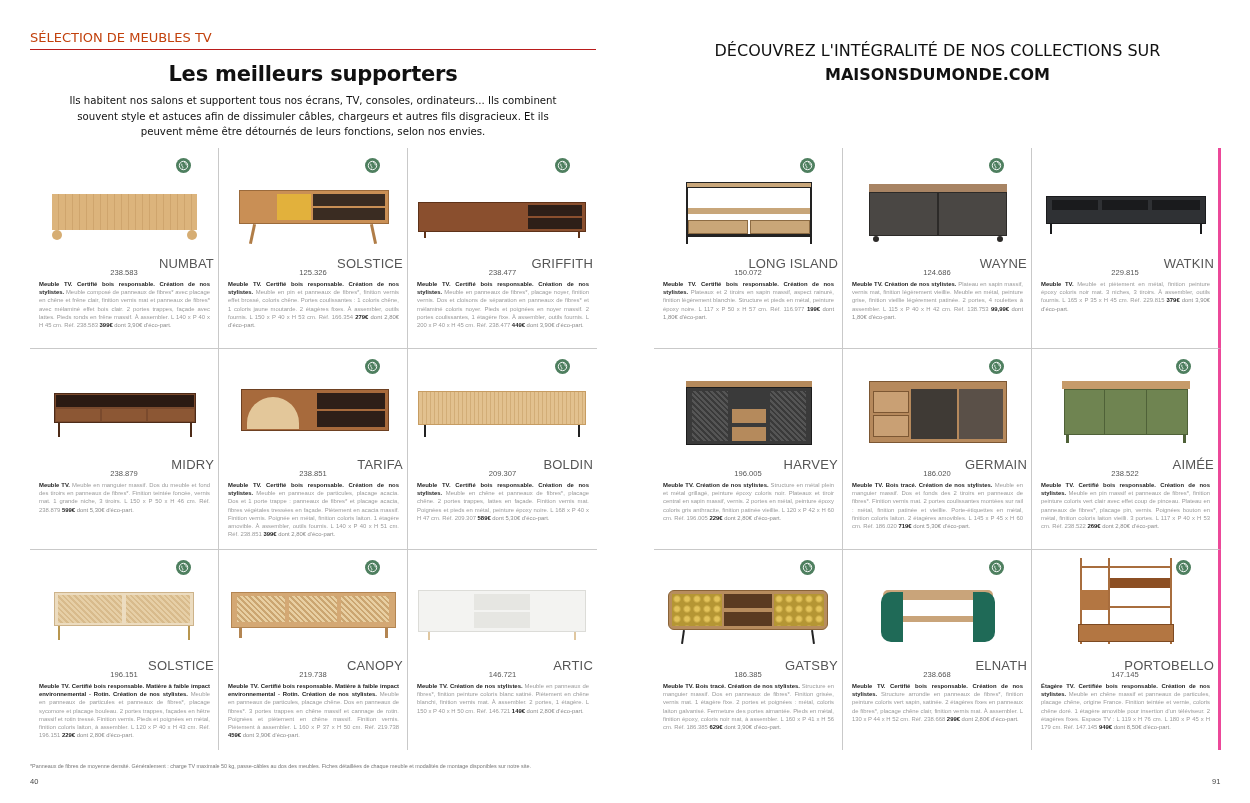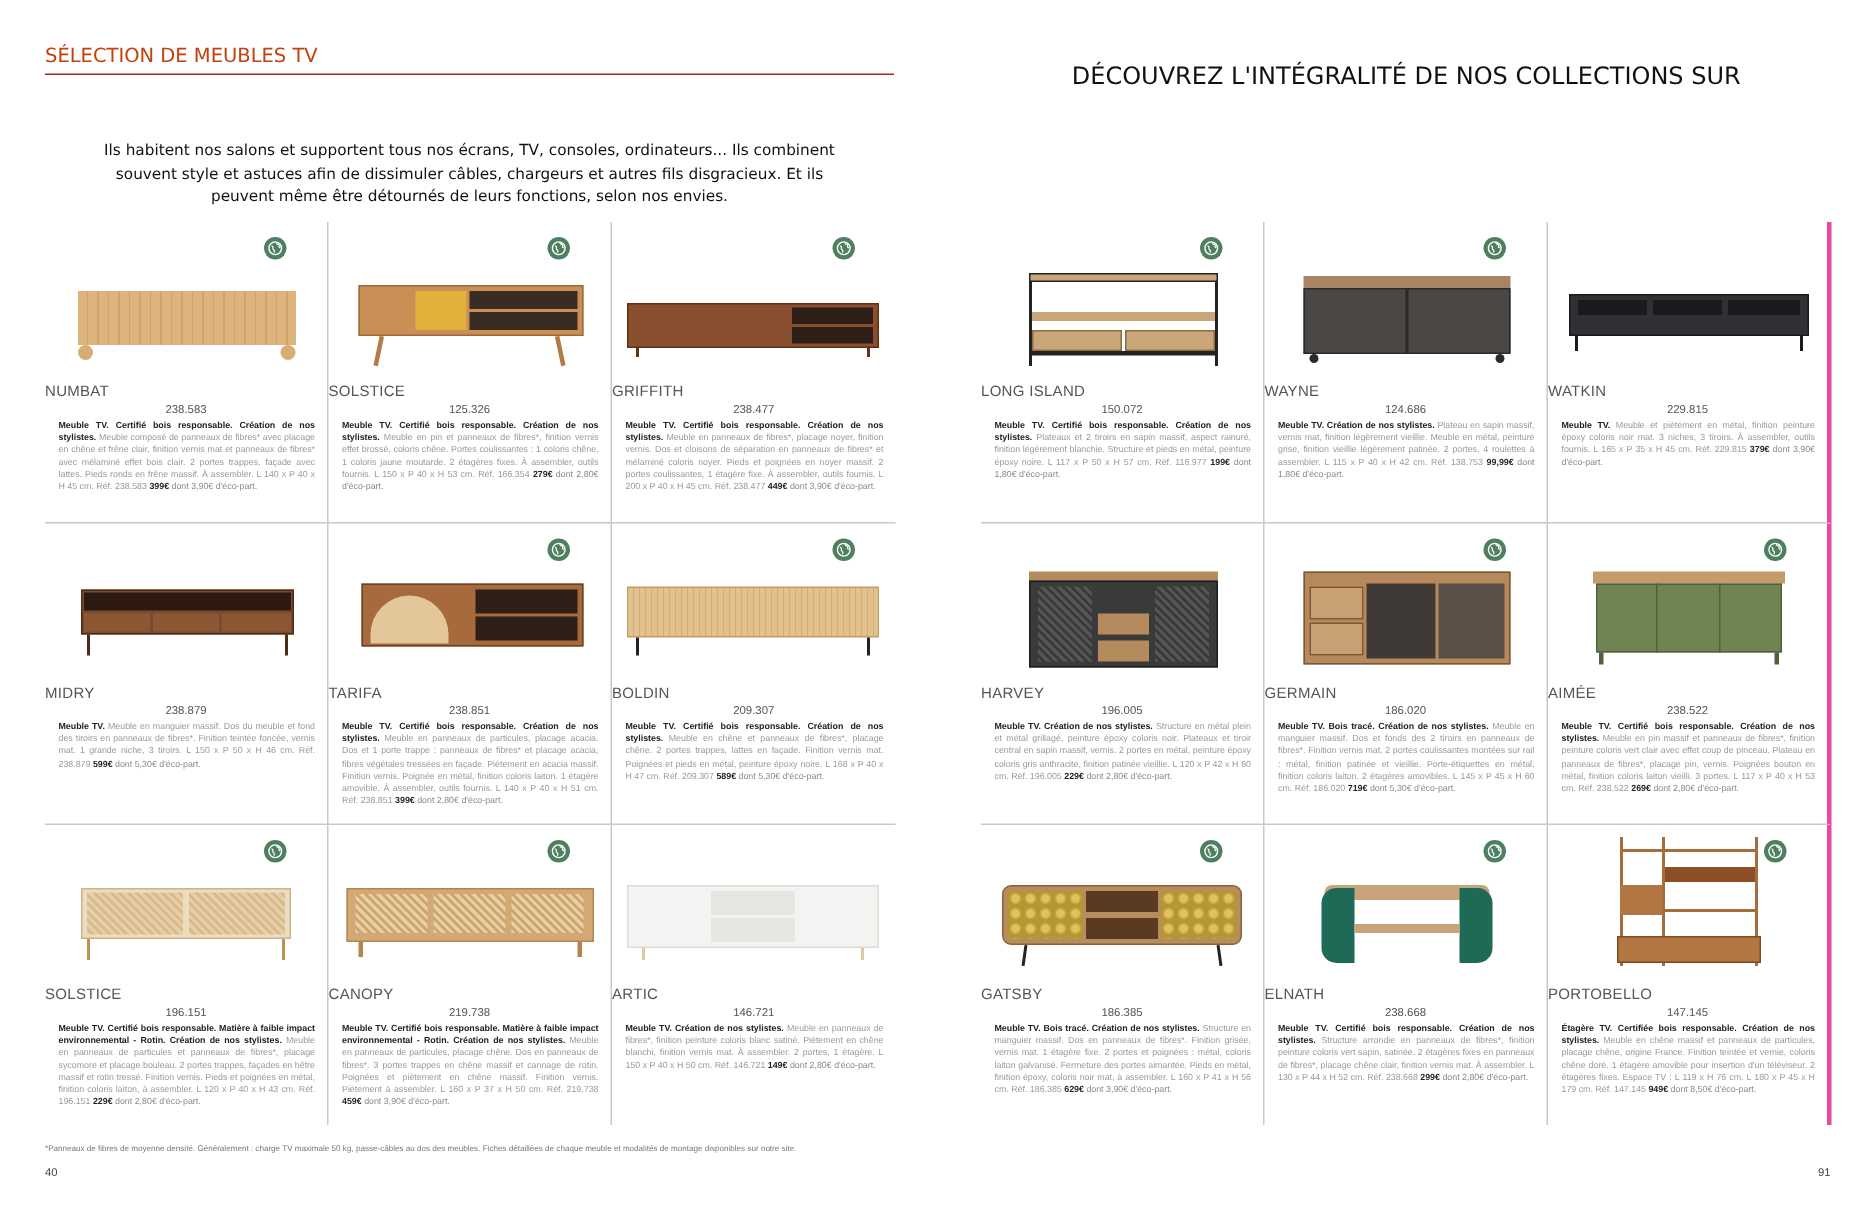--- a/index.html
+++ b/index.html
@@ -43,22 +43,22 @@
 
   .eco-badge {
     position: absolute; right: 27px; top: 10px; width: 15px; height: 15px; border-radius: 50%;
     background: #4e7f5f; display: flex; align-items: center; justify-content: center;
   }
   .eco-badge svg { width: 11px; height: 11px; }
 
   .visual { position: absolute; left: 10px; right: 10px; top: 30px; height: 75px; }
 
   .name {
-    position: absolute; left: 0; right: 4px; top: 108px; text-align: left;
-    font-size: 10px; color: #555; letter-spacing: 0.2px;
+    position: absolute; left: 0; right: 4px; top: 108px; text-align: right;
+    font-size: 13px; color: #555; letter-spacing: 0.2px;
   }
   .ref {
     position: absolute; left: 0; right: 0; top: 120px; text-align: center;
     font-size: 7.6px; color: #555;
   }
   .desc {
     position: absolute; left: 9px; right: 8px; top: 132px;
     font-size: 5.9px; line-height: 8.2px; color: #9a9a9a; text-align: justify;
   }
   .desc b { color: #222; font-weight: 700; }
@@ -72,20 +72,21 @@
   .page-num { position: absolute; top: 777px; font-size: 7.5px; color: #444; }
   .page-num.left { left: 30px; }
   .page-num.right { left: 587px; }
   .abs { position: absolute; }
 </style>
 </head>
 <body>
 
 <div class="page page-left">
   <div class="section-title">SÉLECTION DE MEUBLES TV</div>
+  <div class="headline">Les meilleurs supporters</div>
   <div class="intro">Ils habitent nos salons et supportent tous nos écrans, TV, consoles, ordinateurs... Ils combinent souvent style et astuces afin de dissimuler câbles, chargeurs et autres fils disgracieux. Et ils peuvent même être détournés de leurs fonctions, selon nos envies.</div>
 
   <div class="grid grid-left">
 
     <div class="cell">
       <div class="eco-badge">
           <svg viewBox="0 0 12 12">
             <circle cx="6" cy="6" r="4.6" fill="none" stroke="#fff" stroke-width="1"></circle>
             <path d="M3.2 4.2c1 .3 1.4 1 1 1.8-.3.6.4 1 .9 1.3.5.4.3 1.2-.1 1.9M7 1.7c-.3.8.2 1.3.9 1.4.6.1 1.2.6.9 1.3-.3.7.3 1.2 1 1.1" fill="none" stroke="#fff" stroke-width=".9"></path>
           </svg>
@@ -242,20 +243,21 @@
       <div class="desc"><b>Meuble TV. Création de nos stylistes.</b> <span>Meuble en panneaux de fibres*, finition peinture coloris blanc satiné. Piètement en chêne blanchi, finition vernis mat. À assembler. 2 portes, 1 étagère. L 150 x P 40 x H 50 cm. Réf. 146.721</span> <span class="price">149€</span> <span class="eco">dont 2,80€ d'éco-part.</span></div>
     </div>
   </div>
 
   <div class="footnote">*Panneaux de fibres de moyenne densité. Généralement : charge TV maximale 50 kg, passe-câbles au dos des meubles. Fiches détaillées de chaque meuble et modalités de montage disponibles sur notre site.</div>
   <div class="page-num left">40</div>
 </div>
 
 <div class="page page-right">
   <div class="promo1">DÉCOUVREZ L'INTÉGRALITÉ DE NOS COLLECTIONS SUR</div>
+  <div class="promo2">MAISONSDUMONDE.COM</div>
 
   <div class="grid grid-right">
     <div class="cell">
       <div class="eco-badge">
           <svg viewBox="0 0 12 12">
             <circle cx="6" cy="6" r="4.6" fill="none" stroke="#fff" stroke-width="1"></circle>
             <path d="M3.2 4.2c1 .3 1.4 1 1 1.8-.3.6.4 1 .9 1.3.5.4.3 1.2-.1 1.9M7 1.7c-.3.8.2 1.3.9 1.4.6.1 1.2.6.9 1.3-.3.7.3 1.2 1 1.1" fill="none" stroke="#fff" stroke-width=".9"></path>
           </svg>
         </div>
       <div class="visual">

